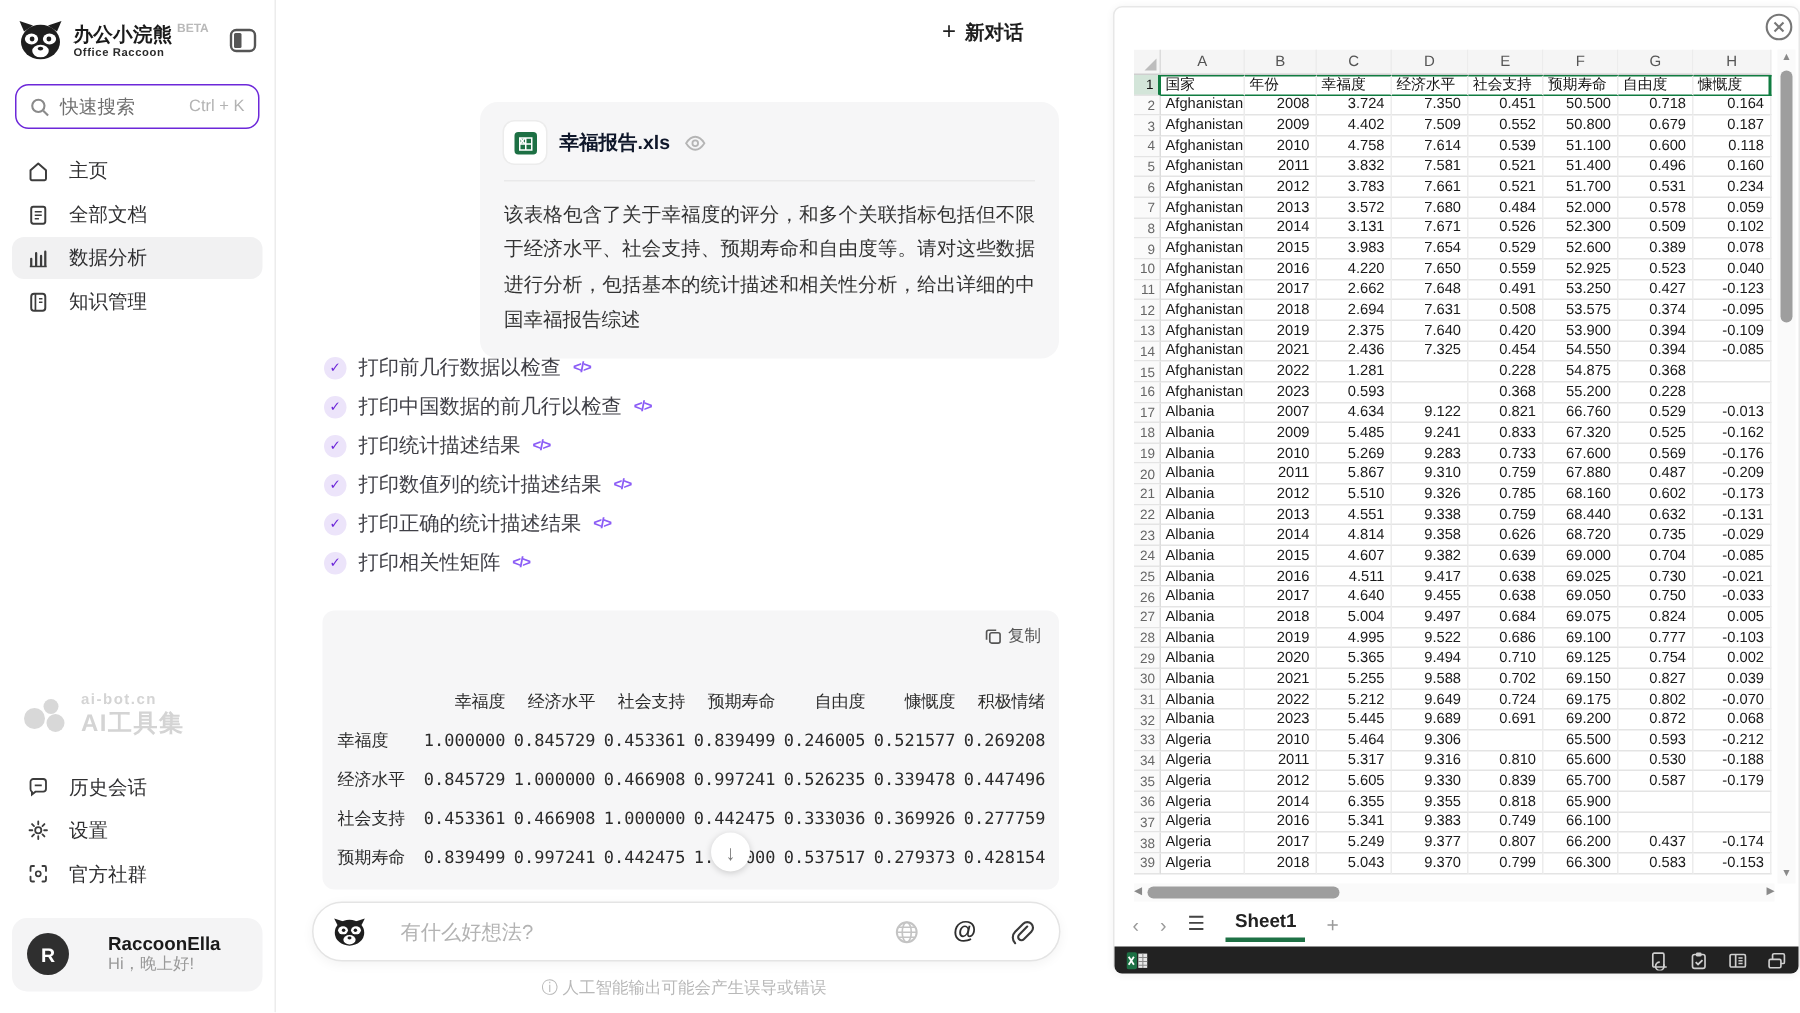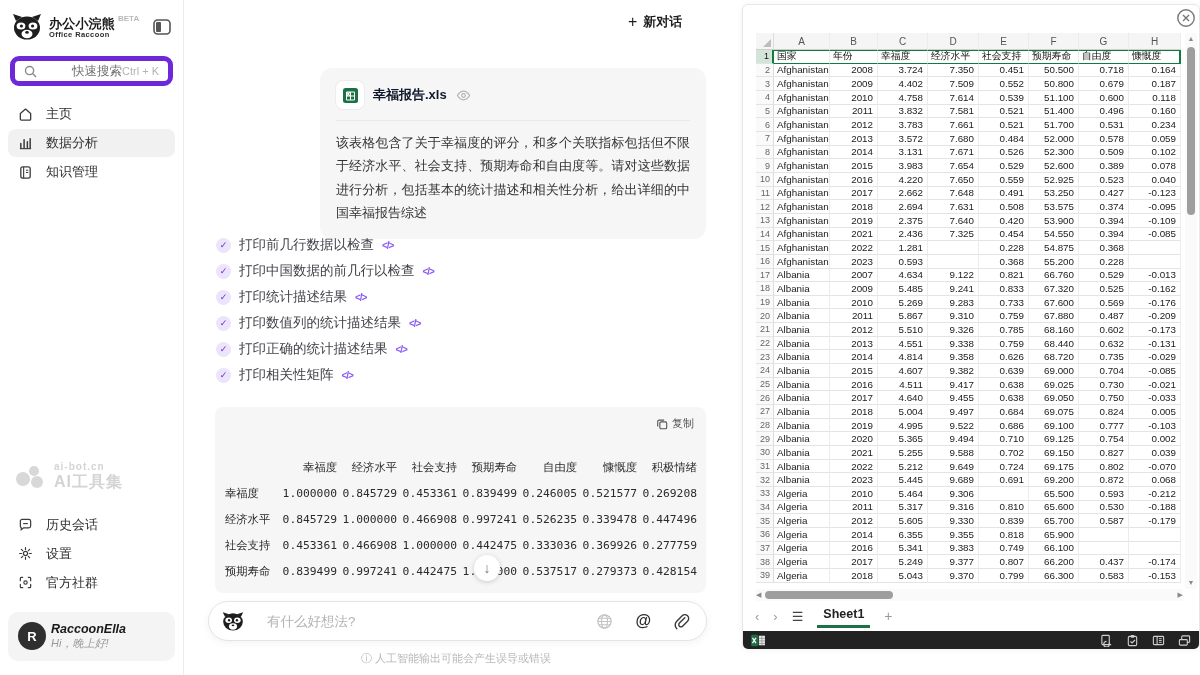--- a/index.html
+++ b/index.html
@@ -10,40 +10,40 @@
   
   .sidebar { position:absolute; left:0; top:0; width:184px; height:675px;
     border-right:1px solid #ececec; background:#fff; display:flex; flex-direction:column; }
   .side-head { display:flex; align-items:center; padding:12px 10px 10px 12px; }
   .logo-sq { width:30px; height:30px; flex:0 0 30px; }
   .brand { margin-left:7px; flex:1; line-height:1.05; }
   .brand-title { font-size:13px; font-weight:800; letter-spacing:.2px; }
   .brand-beta { font-size:8px; color:#b9b9b9; font-weight:600; margin-left:3px; vertical-align:top; }
   .brand-sub { font-size:7.5px; font-weight:700; color:#2b2b2b; letter-spacing:.4px; }
   .collapse-btn { width:22px; height:22px; color:#555; cursor:pointer; }
-  .search-box { margin:4px 10px 10px 10px; height:30px; border:5px solid #6d28d9; border-radius:9px;
-    display:flex; align-items:center; padding:0 9px; background:#fff;text-align:right; }
+  .search-box { margin:4px 10px 10px 10px; height:30px; border:1px solid #6d28d9; border-radius:9px;
+    display:flex; align-items:center; padding:0 9px; background:#fff; }
   .search-box .ph { font-size:12.5px; color:#6f6f6f; margin-left:7px; flex:1; }
   .search-box .kbd { font-size:11px; color:#b3b3b3; }
   .nav { padding:4px 8px; }
   .nav-item { display:flex; align-items:center; height:28px; border-radius:8px; padding:0 10px;
     margin-bottom:1px; cursor:pointer; }
   .nav-item.active { background:#f1f1f2; }
   .nav-item svg { width:15px; height:15px; color:#3c3c3c; }
   .nav-item .lbl { font-size:13px; margin-left:13px; color:#2f2f31; }
   .side-spacer { flex:1; }
   .watermark { padding:0 0 14px 14px; color:#d4d4d4; display:flex; align-items:center; gap:6px; }
   .wm-logo { width:34px; height:26px; }
   .wm-txt .l1 { font-size:10px; letter-spacing:1px; font-weight:600; }
   .wm-txt .l2 { font-size:16px; font-weight:800; letter-spacing:1px; }
   .user-card { margin:10px 8px 14px 8px; background:#f4f4f5; border-radius:10px;
     display:flex; align-items:center; padding:10px 10px; cursor:pointer; }
   .avatar { width:28px; height:28px; border-radius:50%; background:#2f2f2f; color:#fff;
     font-size:13px; font-weight:700; display:flex; align-items:center; justify-content:center; }
-  .user-meta { margin-left:5px; line-height:1.25;font-style:italic; }
+  .user-meta { margin-left:26px; line-height:1.25; }
   .user-name { font-size:12.5px; font-weight:700; }
   .user-greet { font-size:11px; color:#9a9a9a; }
 
   
   .chat { position:absolute; left:184px; top:0; width:544px; height:675px; }
   .new-chat { position:absolute; left:444px; top:13px; display:flex; align-items:center; gap:6px;
     font-size:13px; font-weight:600; color:#1f1f1f; cursor:pointer; }
   .new-chat .plus { font-size:16px; font-weight:400; }
   .bubble { position:absolute; left:136px; top:68px; width:386px; background:#f6f6f7;
     border-radius:12px; padding:13px 16px 14px 16px; }
@@ -172,20 +172,27 @@
       <span class="ph">快速搜索</span>
       <span class="kbd">Ctrl + K</span>
     </div>
 
     <div class="nav">
       <div class="nav-item">
         <svg viewBox="0 0 16 16" fill="none">
             <path d="M2.5 7 L8 2.2 L13.5 7 V13 a1 1 0 0 1-1 1 H3.5 a1 1 0 0 1-1-1 Z" stroke="currentColor" stroke-width="1.4" stroke-linejoin="round"></path>
           </svg>
         <span class="lbl">主页</span>
+      </div>
+      <div class="nav-item">
+        <svg viewBox="0 0 16 16" fill="none">
+            <rect x="3" y="2" width="10" height="12" rx="1.5" stroke="currentColor" stroke-width="1.4"></rect>
+            <path d="M5.5 5.5 h5 M5.5 8 h5 M5.5 10.5 h3" stroke="currentColor" stroke-width="1.2"></path>
+          </svg>
+        <span class="lbl">全部文档</span>
       </div>
       <div class="nav-item active">
         <svg viewBox="0 0 16 16" fill="none">
             <path d="M3 13 V8 M6.5 13 V4 M10 13 V6 M13 13 V3" stroke="currentColor" stroke-width="1.6" stroke-linecap="round"></path>
             <path d="M2 13.5 h12" stroke="currentColor" stroke-width="1.2"></path>
           </svg>
         <span class="lbl">数据分析</span>
       </div>
       <div class="nav-item">
         <svg viewBox="0 0 16 16" fill="none">

